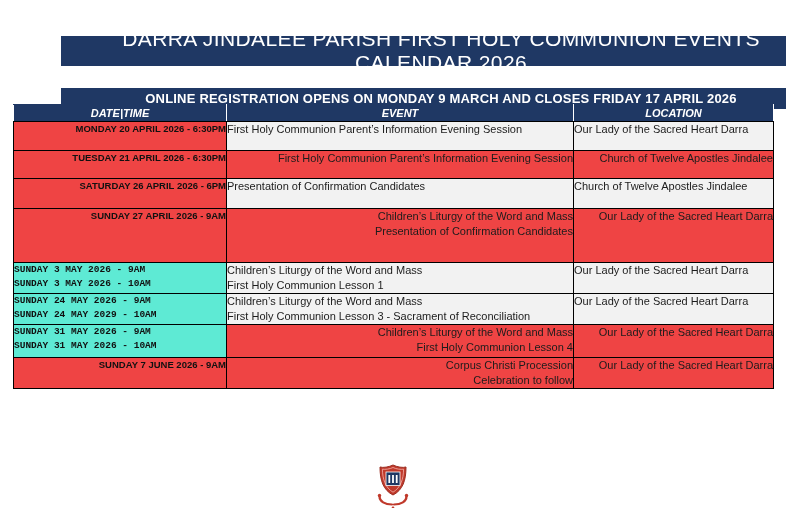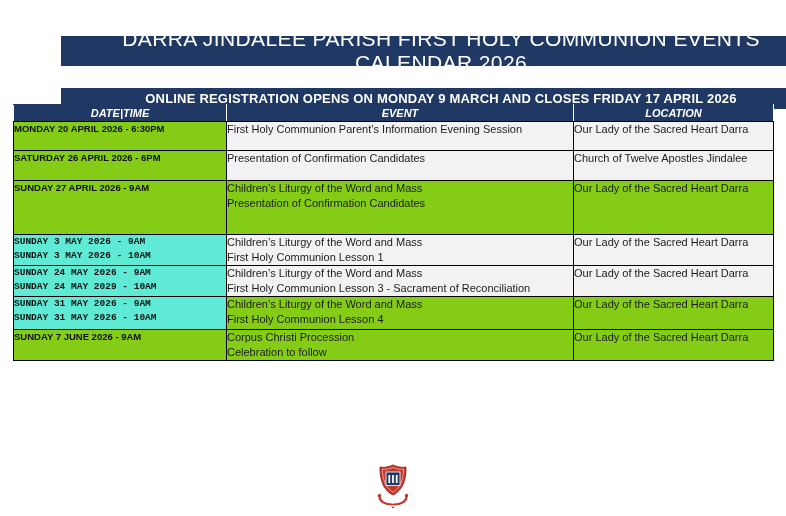--- a/index.html
+++ b/index.html
@@ -30,21 +30,21 @@
     border:1px solid #fff;border-bottom-color:#000;border-top-color:#1F3864;
   }
   table.cal td{
     border:1px solid #000;vertical-align:top;padding:0;box-sizing:border-box;
   }
   td.c-date{padding:3px 4px 2px 6px;}
   td.c-event,td.c-loc{padding:3px 6px 2px 8px;}
   .dl{font-size:9.5px;font-weight:700;color:#111;line-height:14px;white-space:nowrap;}
   .el{font-size:11px;color:#1c1c1c;line-height:15px;white-space:nowrap;}
   .red{color:#FF0000;}
-  .s-white{background:#84cc16;}
+  .s-white{background:#ef4444;text-align:right;}
   .s-gray{background:#F2F2F2;}
   .s-blue{background:#5eead4;font-family:Liberation Mono, monospace;}
   .s-yellow{background:#FFFF00;}
   .logo{position:absolute;left:376px;top:463px;}
 </style>
 </head>
 <body>
 
 <div class="banner banner-title">DARRA JINDALEE PARISH FIRST HOLY COMMUNION EVENTS CALENDAR 2026</div>
 <div class="banner banner-sub">ONLINE REGISTRATION OPENS ON MONDAY 9 MARCH AND CLOSES FRIDAY 17 APRIL 2026</div>
@@ -67,20 +67,33 @@
       <td class="c-date s-white">
           <div class="dl">MONDAY 20 APRIL 2026 - 6:30PM</div>
           <div class="dl"></div>
         </td>
       <td class="c-event s-gray">
           <div class="el">First Holy Communion Parent’s Information Evening Session</div>
           <div class="el"></div>
         </td>
       <td class="c-loc s-gray">
           <div class="el">Our Lady of the Sacred Heart Darra</div>
+        </td>
+    </tr>
+    <tr style="height:28px">
+      <td class="c-date s-white">
+          <div class="dl">TUESDAY 21 APRIL 2026 - 6:30PM</div>
+          <div class="dl"></div>
+        </td>
+      <td class="c-event s-white">
+          <div class="el">First Holy Communion Parent’s Information Evening Session</div>
+          <div class="el"></div>
+        </td>
+      <td class="c-loc s-white">
+          <div class="el">Church of Twelve Apostles Jindalee</div>
         </td>
     </tr>
     <tr style="height:30px">
       <td class="c-date s-white">
           <div class="dl">SATURDAY 26 APRIL 2026 - 6PM</div>
           <div class="dl"></div>
         </td>
       <td class="c-event s-gray">
           <div class="el">Presentation of Confirmation Candidates</div>
           <div class="el"></div>

